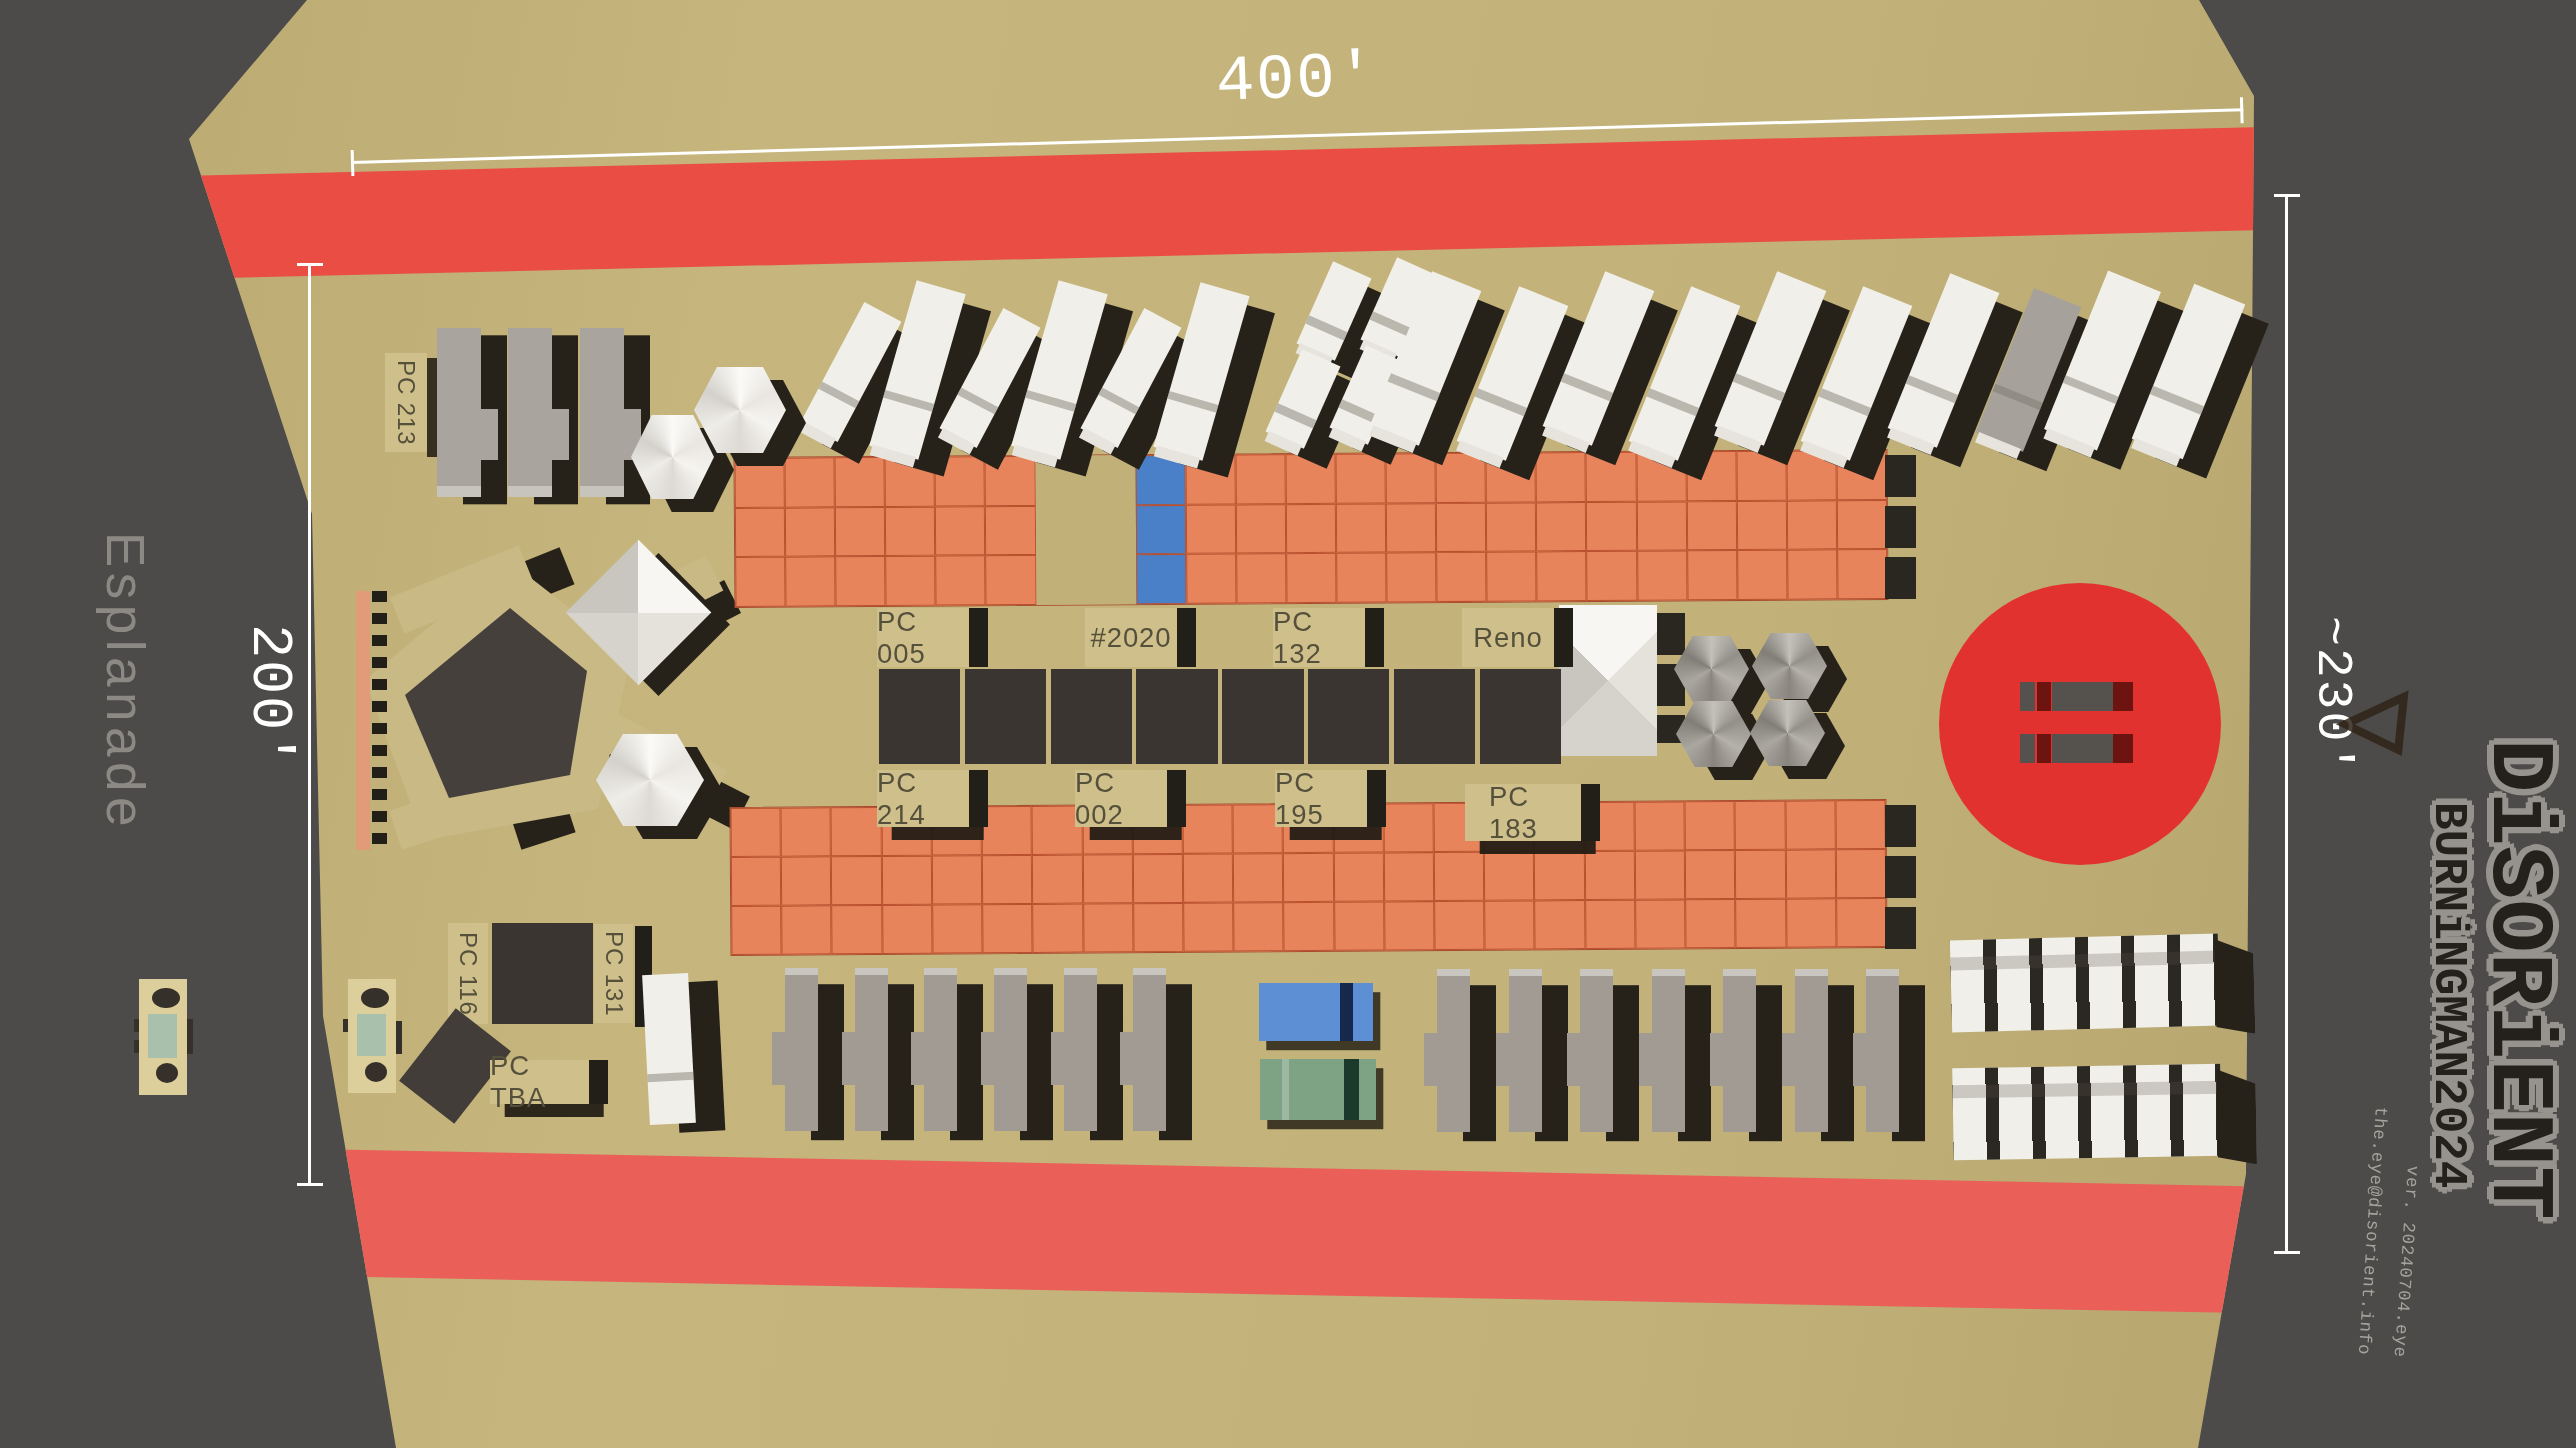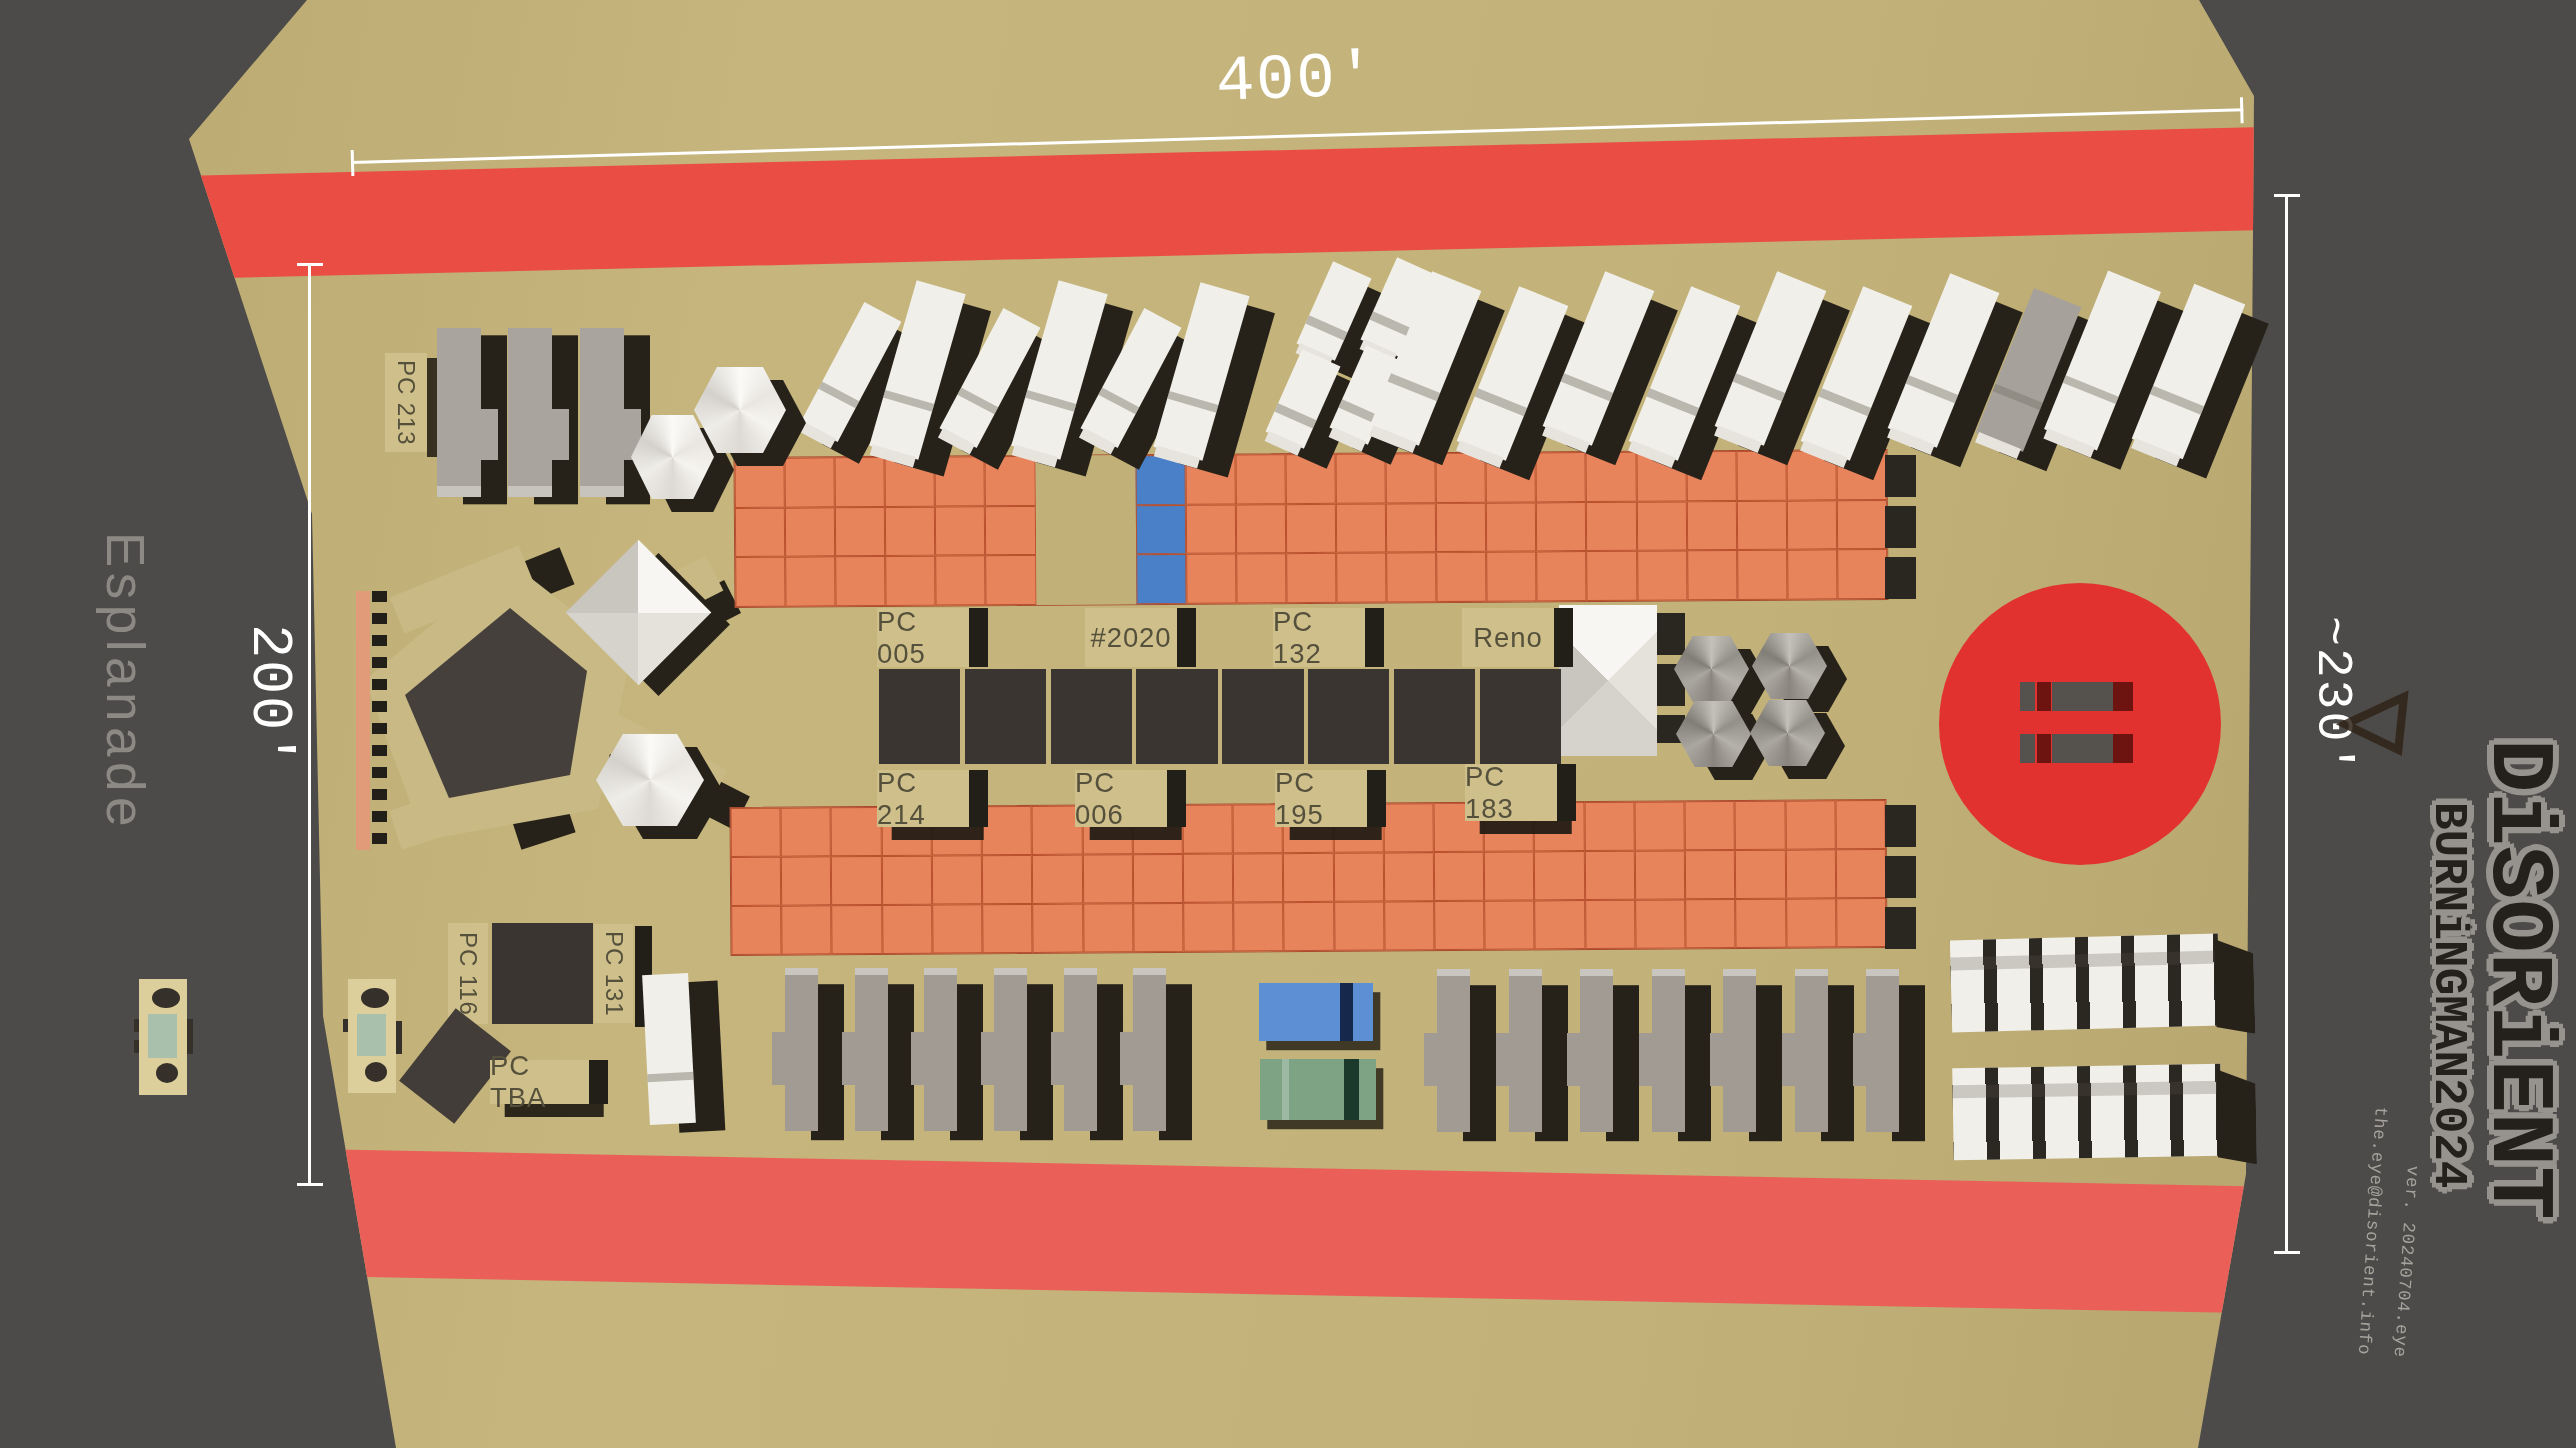--- a/index.html
+++ b/index.html
@@ -381,28 +381,28 @@
     </div>
     <div class="plaque" style="left: 1462px; top: 608px; width: 92px; height: 59px;">
       <span>Reno</span>
       <span class="bar"></span>
     </div>
     <div class="plaque shadowed" style="left: 877px; top: 770px; width: 92px; height: 57px; justify-content: center;">
       <span>PC 214</span>
       <span class="bar"></span>
     </div>
     <div class="plaque shadowed" style="left: 1075px; top: 770px; width: 92px; height: 57px;">
-      <span>PC 006</span>
+      <span>PC 002</span>
       <span class="bar"></span>
     </div>
     <div class="plaque shadowed" style="left: 1275px; top: 770px; width: 92px; height: 57px;">
       <span>PC 195</span>
       <span class="bar"></span>
     </div>
-    <div class="plaque shadowed" style="left: 1465px; top: 764px; width: 92px; height: 57px;">
+    <div class="plaque shadowed" style="left: 1465px; top: 784px; width: 92px; height: 57px; padding-left: 24px;">
       <span>PC 183</span>
       <span class="bar"></span>
     </div>
     <div class="rv" style="left: 830px; top: 304px; width: 42px; height: 136px; transform: rotate(28deg);">
       <div class="sh"></div>
       <div class="bd">
         <div class="band" style="position: absolute; left: 0px; right: 0px; top: 66%; height: 8.3px; background: rgba(120, 115, 105, 0.45);"></div>
         <div class="cap" style="position: absolute; left: 6%; right: 6%; bottom: -9.2px; height: 11px; background: rgb(231, 228, 222);"></div>
       </div>
     </div>

